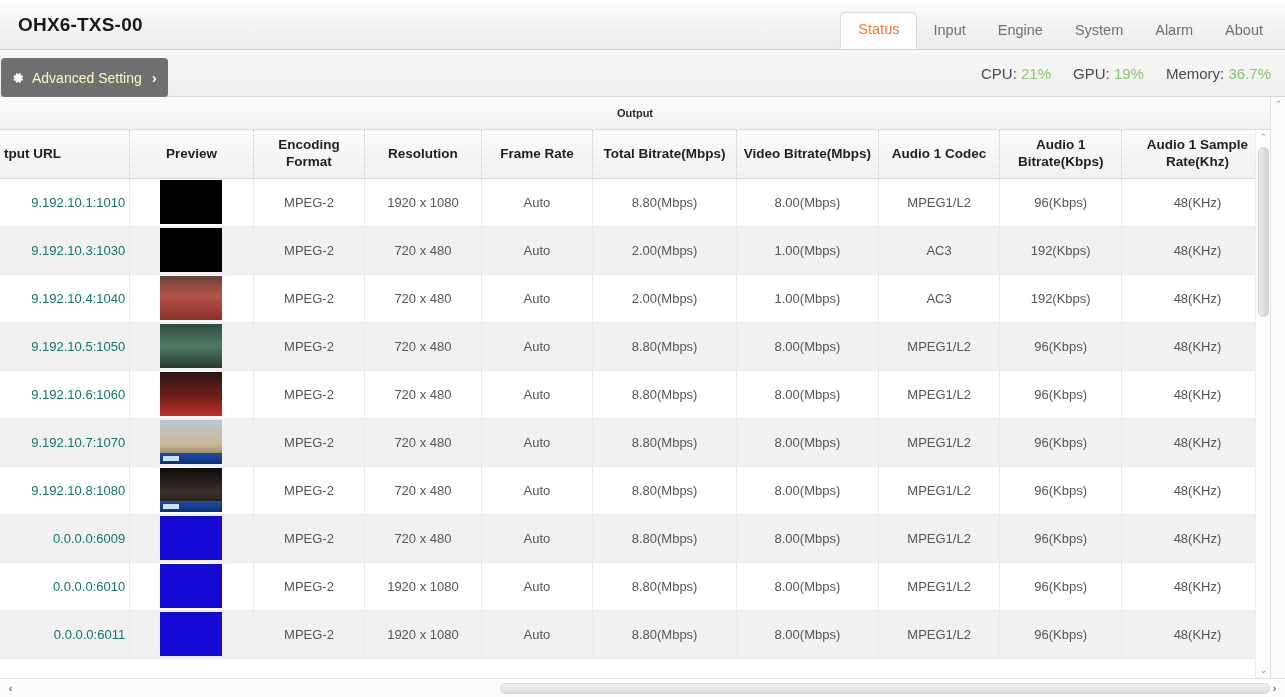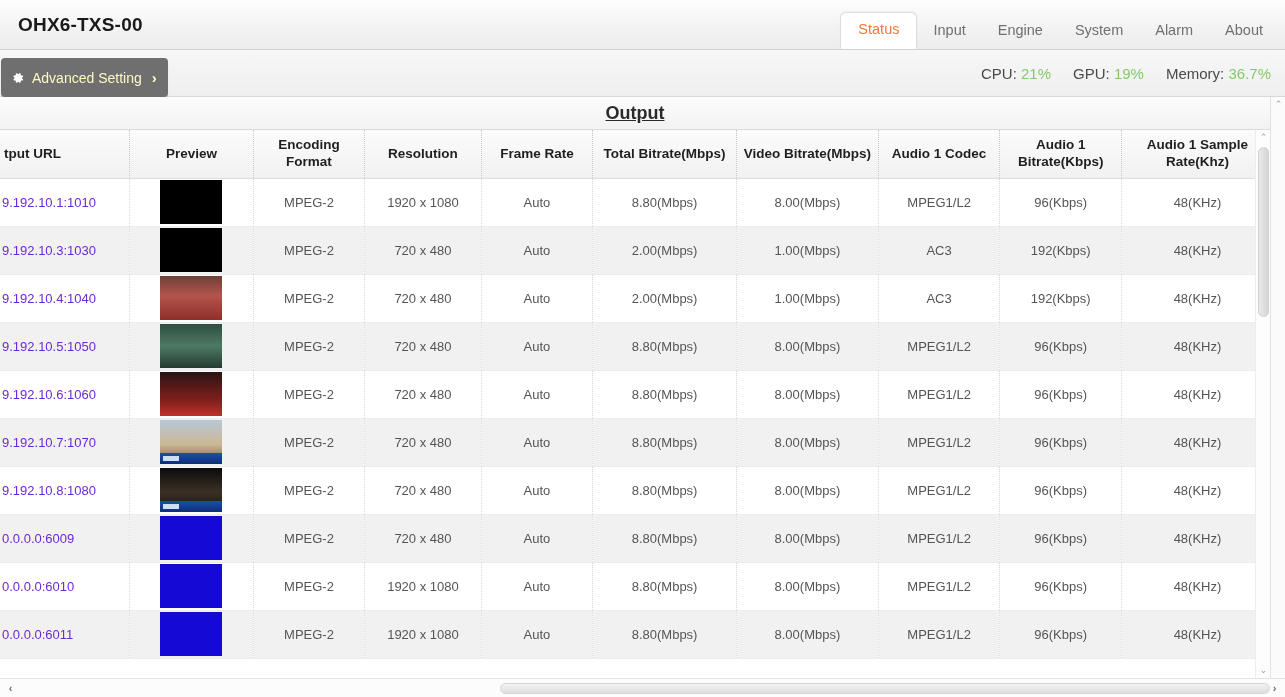--- a/index.html
+++ b/index.html
@@ -67,21 +67,21 @@
   }
   .sysstats .val { color: #86c96b; }
 
   
   .section-head {
     position: absolute; left: 0; top: 97px; width: 1270px; height: 33px;
     background: linear-gradient(to bottom, #fcfcfc 0%, #f2f2f2 100%);
     border-bottom: 1px solid #dcdcdc;
     display: flex; align-items: center; justify-content: center;
   }
-  .section-head span { font-size: 18px; font-weight: bold; color: #2a2a2a; text-decoration: underline; }
+  .section-head span { font-size: 11px; font-weight: bold; color: #2a2a2a; }
 
   
   .table-wrap {
     position: absolute; left: 0; top: 130px; width: 1270px; height: 548px;
     overflow: hidden; background: #ffffff;
   }
   table.grid { border-collapse: collapse; width: 1274px; table-layout: fixed; }
   table.grid thead th {
     background: linear-gradient(to bottom, #fbfbfb 0%, #f1f1f1 100%);
     font-size: 13.5px; font-weight: bold; color: #1f1f1f;
@@ -91,21 +91,21 @@
     text-align: center; vertical-align: middle;
   }
   table.grid thead th.col-url { text-align: left; padding-left: 4px; margin-left: 44px; }
   table.grid tbody td {
     font-size: 13px; color: #555555; height: 48px;
     border-right: 1px dotted #d8d8d8;
     border-bottom: 1px solid #ededed;
     text-align: center; vertical-align: middle;
     padding: 0 4px; overflow: hidden; white-space: nowrap;
   }
-  table.grid tbody td.col-url { text-align: left; color: #6d28d9; padding-left: 2px; }
+  table.grid tbody td.col-url { text-align: right; color: #0f766e; padding-left: 2px; }
   table.grid tbody tr:nth-child(even) td { background: #f1f1f1; }
   table.grid tbody tr:nth-child(odd) td { background: #ffffff; }
 
   .thumb {
     width: 62px; height: 44px; display: inline-block;
     background: #000; vertical-align: middle; position: relative; overflow: hidden;
   }
   .thumb.blue { background: #1509d6; }
   .thumb .band {
     position: absolute; left: 0; right: 0; bottom: 0; height: 11px;

